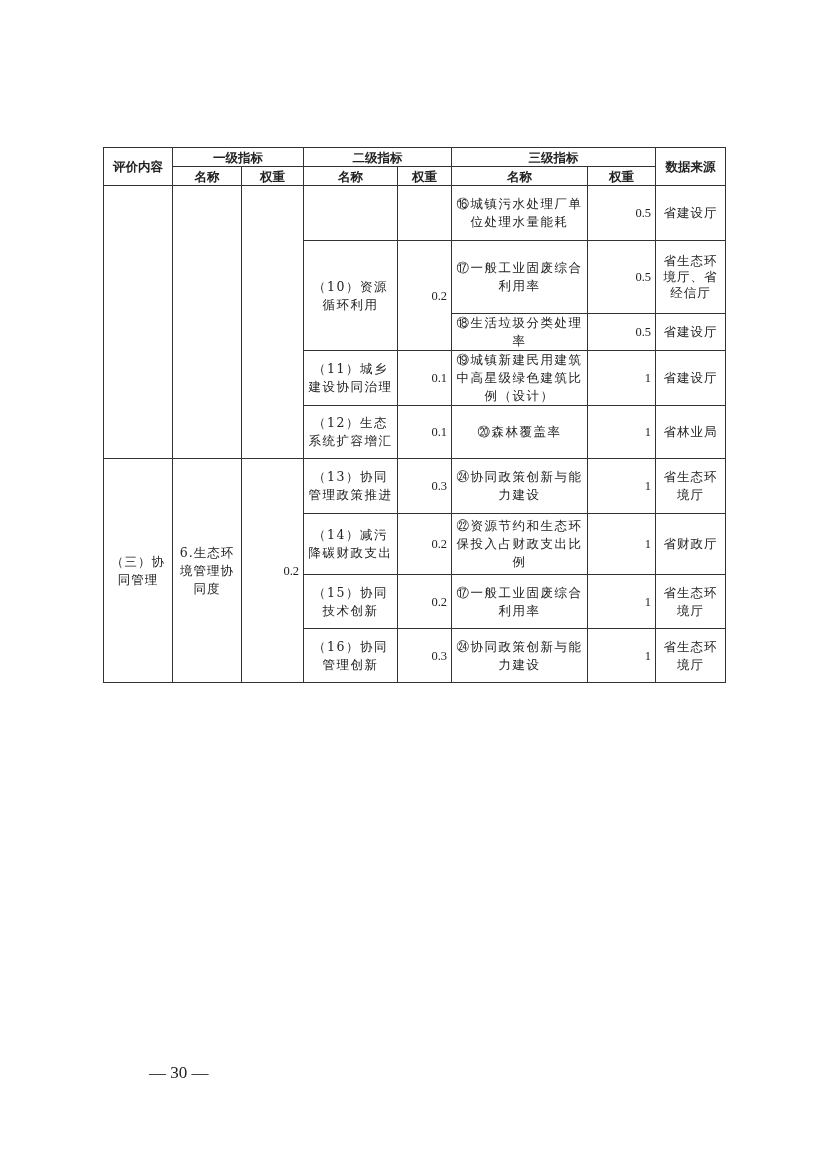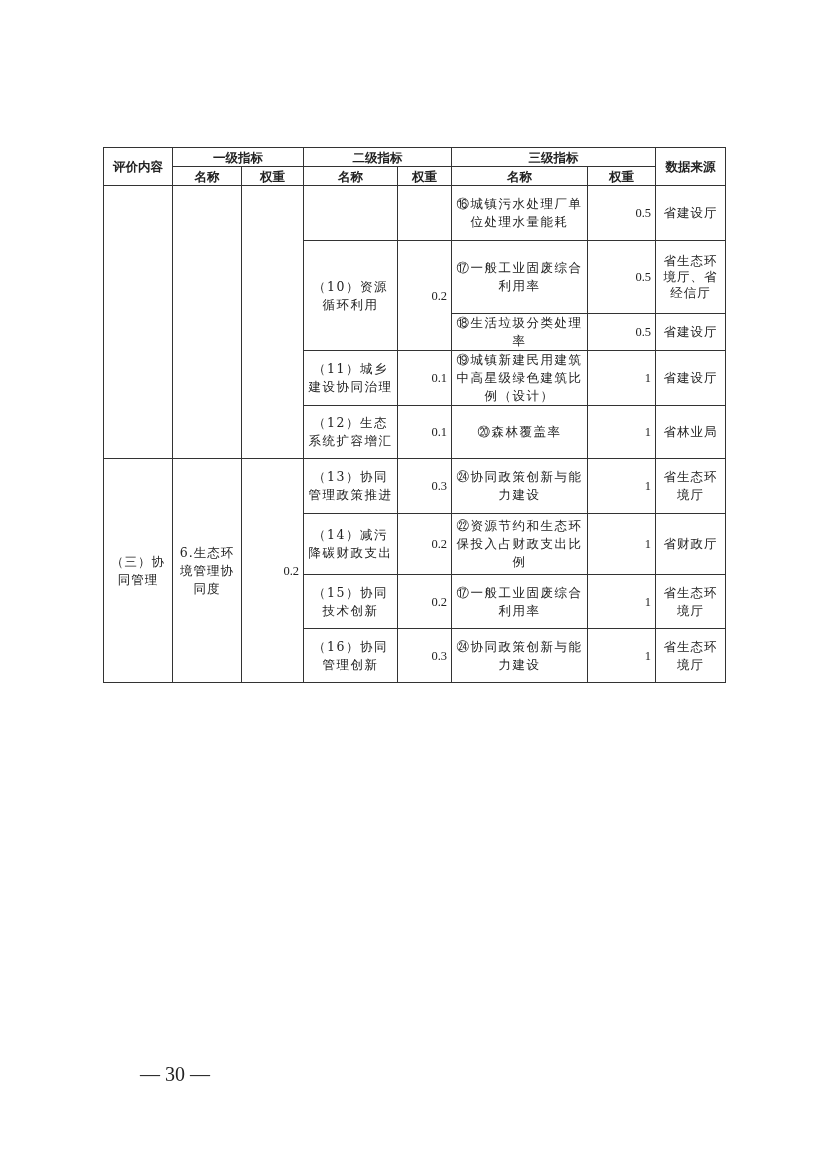--- a/index.html
+++ b/index.html
@@ -20,22 +20,22 @@
   }
   table.eval th {
     font-family: "DejaVu Sans", "Liberation Sans", sans-serif;
     font-weight: bold; font-size: 12.5px; text-align: center; height: 18px; line-height: 17px;
   }
   table.eval { border: 1.5px solid #222; }
   td.l { text-align: center; letter-spacing: 1.5px; }
   td.num { text-align: right; font-family: "Liberation Serif", serif; font-size: 13px; }
   td.src { text-align: center; letter-spacing: 1px; }
   .page-num {
-    position: absolute; left: 140px; top: 1063px;
-    font-family: "Liberation Serif", serif; font-size: 20px; color: #222;
+    position: absolute; left: 149px; top: 1063px;
+    font-family: "Liberation Serif", serif; font-size: 17px; color: #222;
   }
 </style>
 </head>
 <body>
 
 <table class="eval">
   <colgroup>
     <col style="width:69px">
       <col style="width:69px">
       <col style="width:62px">

